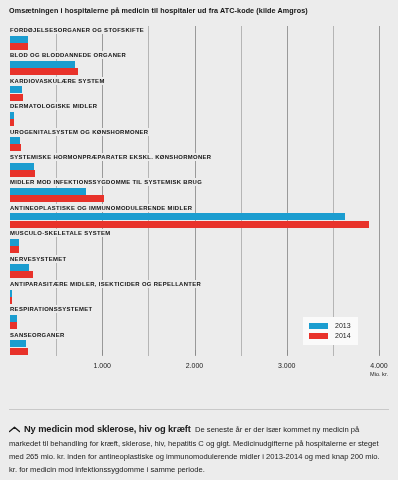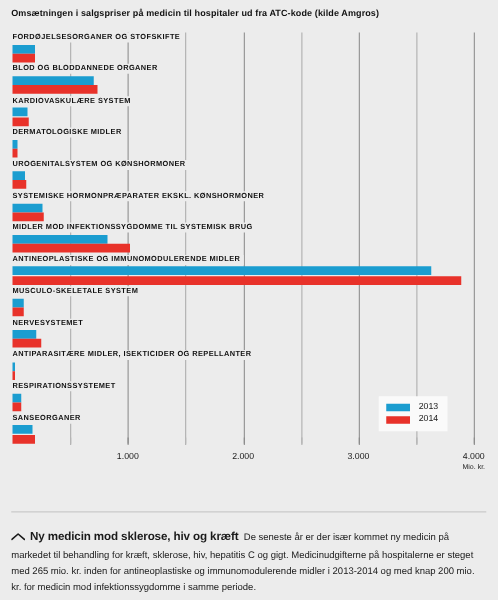--- a/index.html
+++ b/index.html
@@ -189,21 +189,21 @@
   }
   .caption-body { font-size: 7.6px; }
 </style>
 </head>
 <body>
 
 <div id="root">
 
   <div class="chart-panel">
 
-    <div class="chart-title">Omsætningen i salgspriser på medicin til hospitaler ud fra ATC-kode (kilde Amgros)</div>
+    <div class="chart-title">Omsætningen i hospitalerne på medicin til hospitaler ud fra ATC-kode (kilde Amgros)</div>
 
     <div class="plot">
       <div class="gridlines">
           <div class="gridline minor" style="left: 47.125px;"></div>
           <div class="gridline minor" style="left: 139.375px;"></div>
           <div class="gridline minor" style="left: 231.625px;"></div>
           <div class="gridline minor" style="left: 323.875px;"></div>
           <div class="gridline" style="left: 93.25px;"></div>
           <div class="gridline" style="left: 185.5px;"></div>
           <div class="gridline" style="left: 277.75px;"></div>

